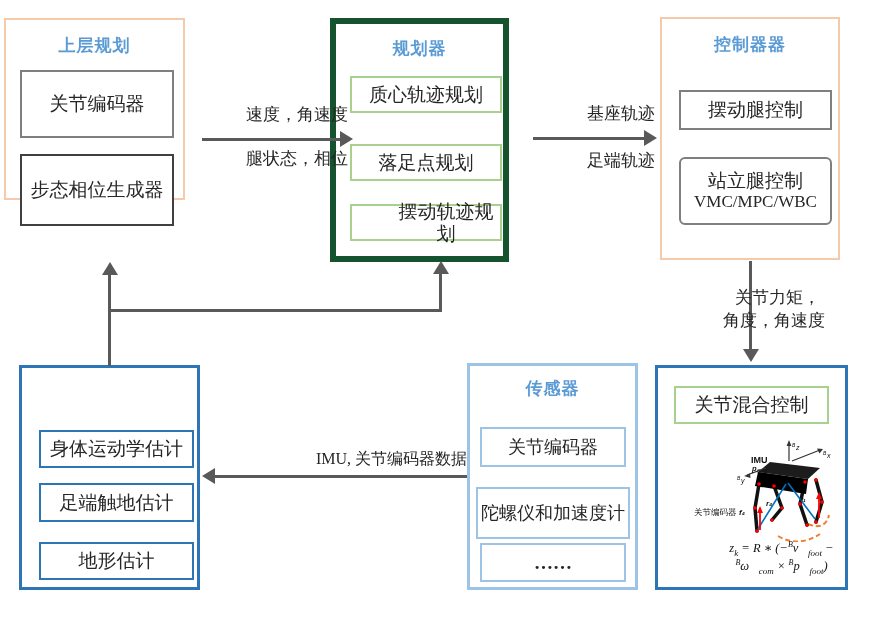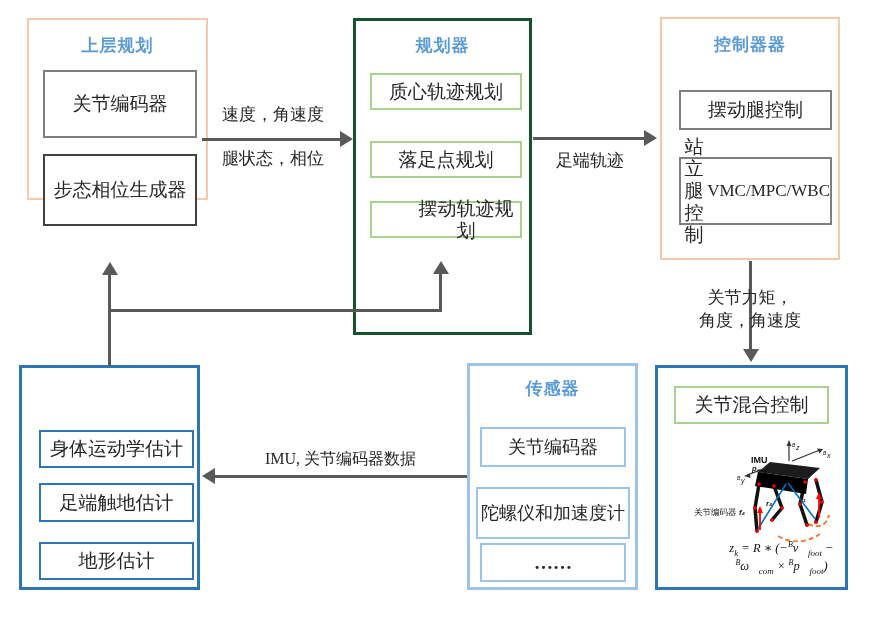--- a/index.html
+++ b/index.html
@@ -18,39 +18,39 @@
     font-size:19px;text-align:center;line-height:1.15;
   }
   .item.small{font-size:18px;}
   .mono{font-family:Liberation Serif, serif;font-size:17px;}
   .hline,.vline{position:absolute;background:#595959;}
   .head{position:absolute;width:0;height:0;}
   .head-right{border-top:8px solid transparent;border-bottom:8px solid transparent;border-left:13px solid #595959;}
   .head-left{border-top:8px solid transparent;border-bottom:8px solid transparent;border-right:13px solid #595959;}
   .head-up{border-left:8px solid transparent;border-right:8px solid transparent;border-bottom:13px solid #595959;}
   .head-down{border-left:8px solid transparent;border-right:8px solid transparent;border-top:13px solid #595959;}
-  .lbl{position:absolute;text-align:center;font-size:17px;color:#262626;white-space:nowrap;}
+  .lbl{position:absolute;text-align:right;font-size:17px;color:#262626;white-space:nowrap;}
   .eq{position:absolute;left:12px;right:0;text-align:center;font-size:12.5px;font-style:italic;color:#111;padding-left:48px;}
   .eq .sup{vertical-align:super;font-size:8px;font-style:italic;}
   .eq .sub{vertical-align:sub;font-size:9px;font-style:italic;}
-  .two-line{flex-direction:row;}
+  .two-line{flex-direction:column;border-radius:6px;}
   svg text{font-family:"Liberation Sans","DejaVu Sans",sans-serif;}
 </style>
 </head>
 <body>
 
 <div id="stage">
 
-  <div class="gbox" style="left:27px;top:18px;width:181px;height:182px;border:2px solid #F5C9A9;padding-left:20px;">
+  <div class="gbox" style="left:4px;top:18px;width:181px;height:182px;border:2px solid #F5C9A9;padding-left:20px;">
     <div class="gbox-title" style="top:14px;">上层规划</div>
     <div class="item" style="left:14px;top:50px;width:154px;height:68px;border:2px solid #7F7F7F;">关节编码器</div>
     <div class="item" style="left:14px;top:134px;width:154px;height:72px;border:2px solid #404040;">步态相位生成器</div>
   </div>
 
-  <div class="gbox" style="left:353px;top:18px;width:179px;height:317px;border:3px solid #14532d;">
+  <div class="gbox" style="left:330px;top:18px;width:179px;height:244px;border:6px solid #14532d;">
     <div class="gbox-title" style="top:13px;">规划器</div>
     <div class="item" style="left:14px;top:52px;width:152px;height:37px;border:2px solid #A9D18E;">质心轨迹规划</div>
     <div class="item" style="left:14px;top:120px;width:152px;height:37px;border:2px solid #A9D18E;">落足点规划</div>
     <div class="item" style="left:14px;top:180px;width:152px;height:37px;border:2px solid #A9D18E;padding-left:40px;">摆动轨迹规划</div>
   </div>
 
   <div class="gbox" style="left:660px;top:17px;width:180px;height:243px;border:2px solid #F5C9A9;">
     <div class="gbox-title" style="top:14px;">控制器器</div>
     <div class="item" style="left:17px;top:71px;width:153px;height:40px;border:2px solid #7F7F7F;">摆动腿控制</div>
     <div class="item two-line" style="left:17px;top:138px;width:153px;height:68px;border:2px solid #7F7F7F;">
@@ -144,20 +144,21 @@
     </div>
   </div>
 
   <div class="hline" style="left:202px;top:138px;width:140px;height:3px;"></div>
   <div class="head head-right" style="left:340px;top:131px;"></div>
   <div class="lbl" style="left:198px;top:103px;width:150px;">速度，角速度</div>
   <div class="lbl" style="left:198px;top:147px;width:150px;">腿状态，相位</div>
 
   <div class="hline" style="left:533px;top:137px;width:113px;height:3px;"></div>
   <div class="head head-right" style="left:644px;top:130px;"></div>
+  <div class="lbl" style="left:525px;top:102px;width:130px;">基座轨迹</div>
   <div class="lbl" style="left:525px;top:149px;width:130px;">足端轨迹</div>
 
   <div class="vline" style="left:749px;top:261px;width:3px;height:90px;"></div>
   <div class="head head-down" style="left:743px;top:349px;"></div>
   <div class="lbl" style="left:680px;top:286px;width:140px;">关节力矩，</div>
   <div class="lbl" style="left:675px;top:309px;width:150px;">角度，角速度</div>
 
   <div class="vline" style="left:108px;top:274px;width:3px;height:92px;"></div>
   <div class="head head-up" style="left:102px;top:262px;"></div>
   <div class="hline" style="left:108px;top:309px;width:334px;height:3px;"></div>

